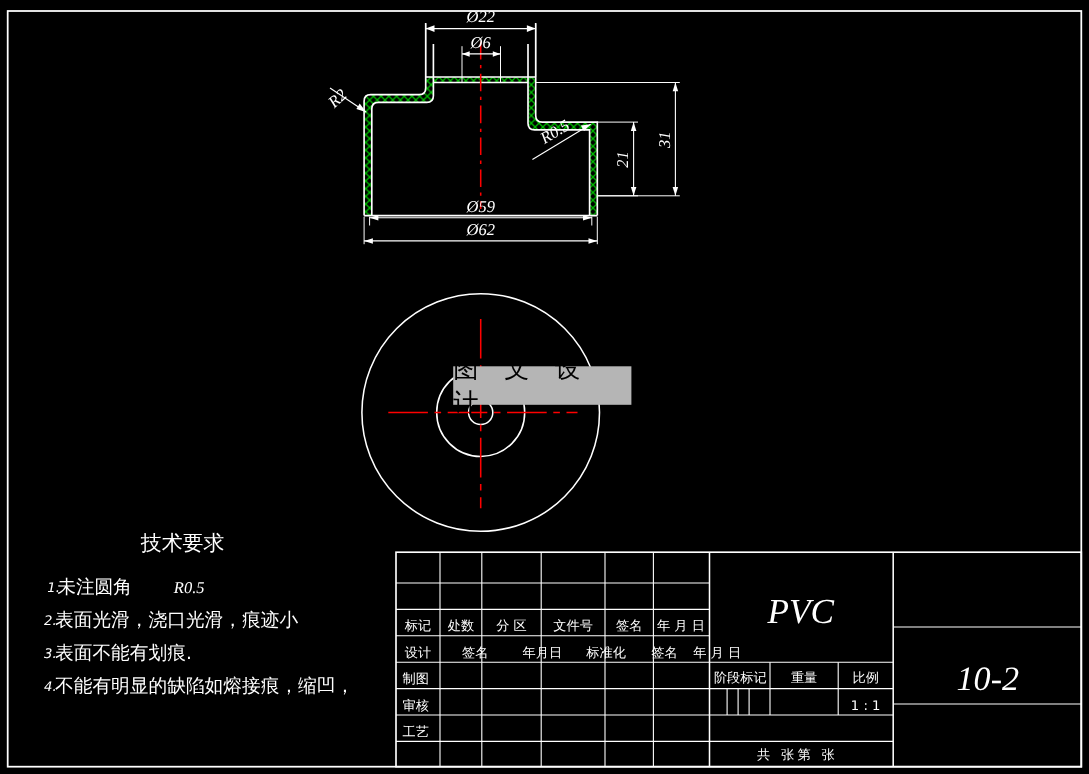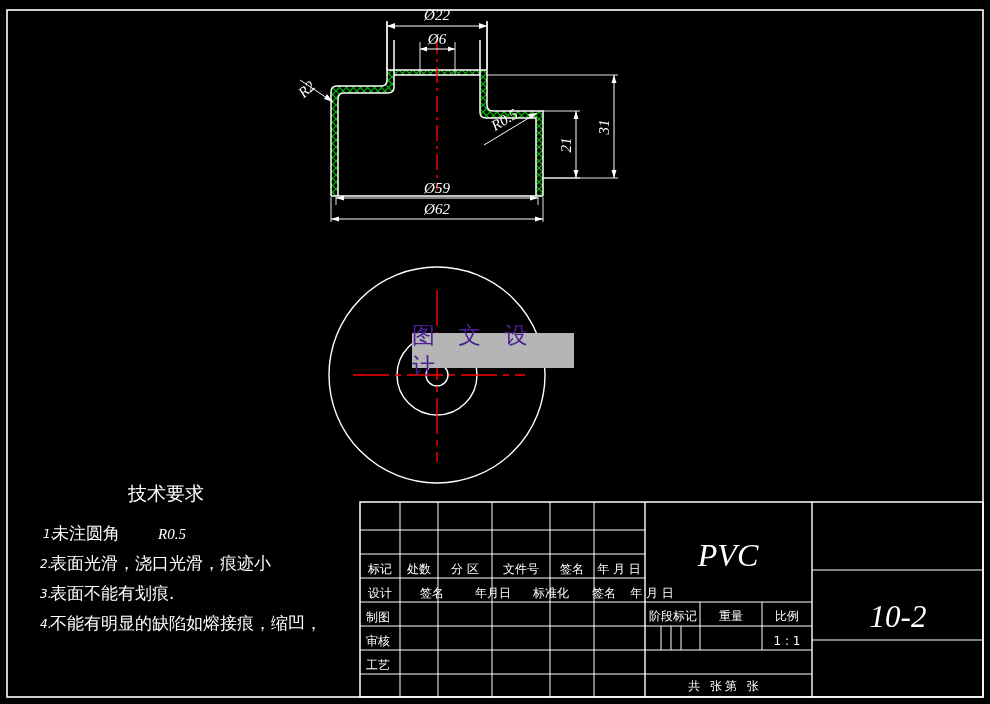--- a/index.html
+++ b/index.html
@@ -5,21 +5,21 @@
 <style>
   html,body{margin:0;padding:0;background:#000;}
   body{width:990px;height:704px;overflow:hidden;
        font-family:"Liberation Sans","DejaVu Sans",sans-serif;}
   #root{position:relative;width:990px;height:704px;background:#000;}
   svg{display:block;}
   .dimtxt{fill:#fff;font-family:"Liberation Serif","DejaVu Serif",serif;
           font-style:italic;font-size:15px;}
   .cntxt{fill:#fff;font-family:"DejaVu Sans","Liberation Sans",sans-serif;}
   .tbtxt{fill:#fff;font-family:"DejaVu Sans","Liberation Sans",sans-serif;font-size:12px;}
-  .wm{position:absolute;background:#b5b5b5;color:#4c1d95;
+  .wm{position:absolute;background:#b5b5b5;color:#000000;
       font-family:"DejaVu Sans","Liberation Sans",sans-serif;
       font-size:23px;letter-spacing:8px;display:flex;
       align-items:center;justify-content:center;}
 </style>
 </head>
 <body>
 
 <div id="root">
 
 <svg width="990" height="704" viewBox="0 0 990 704">

